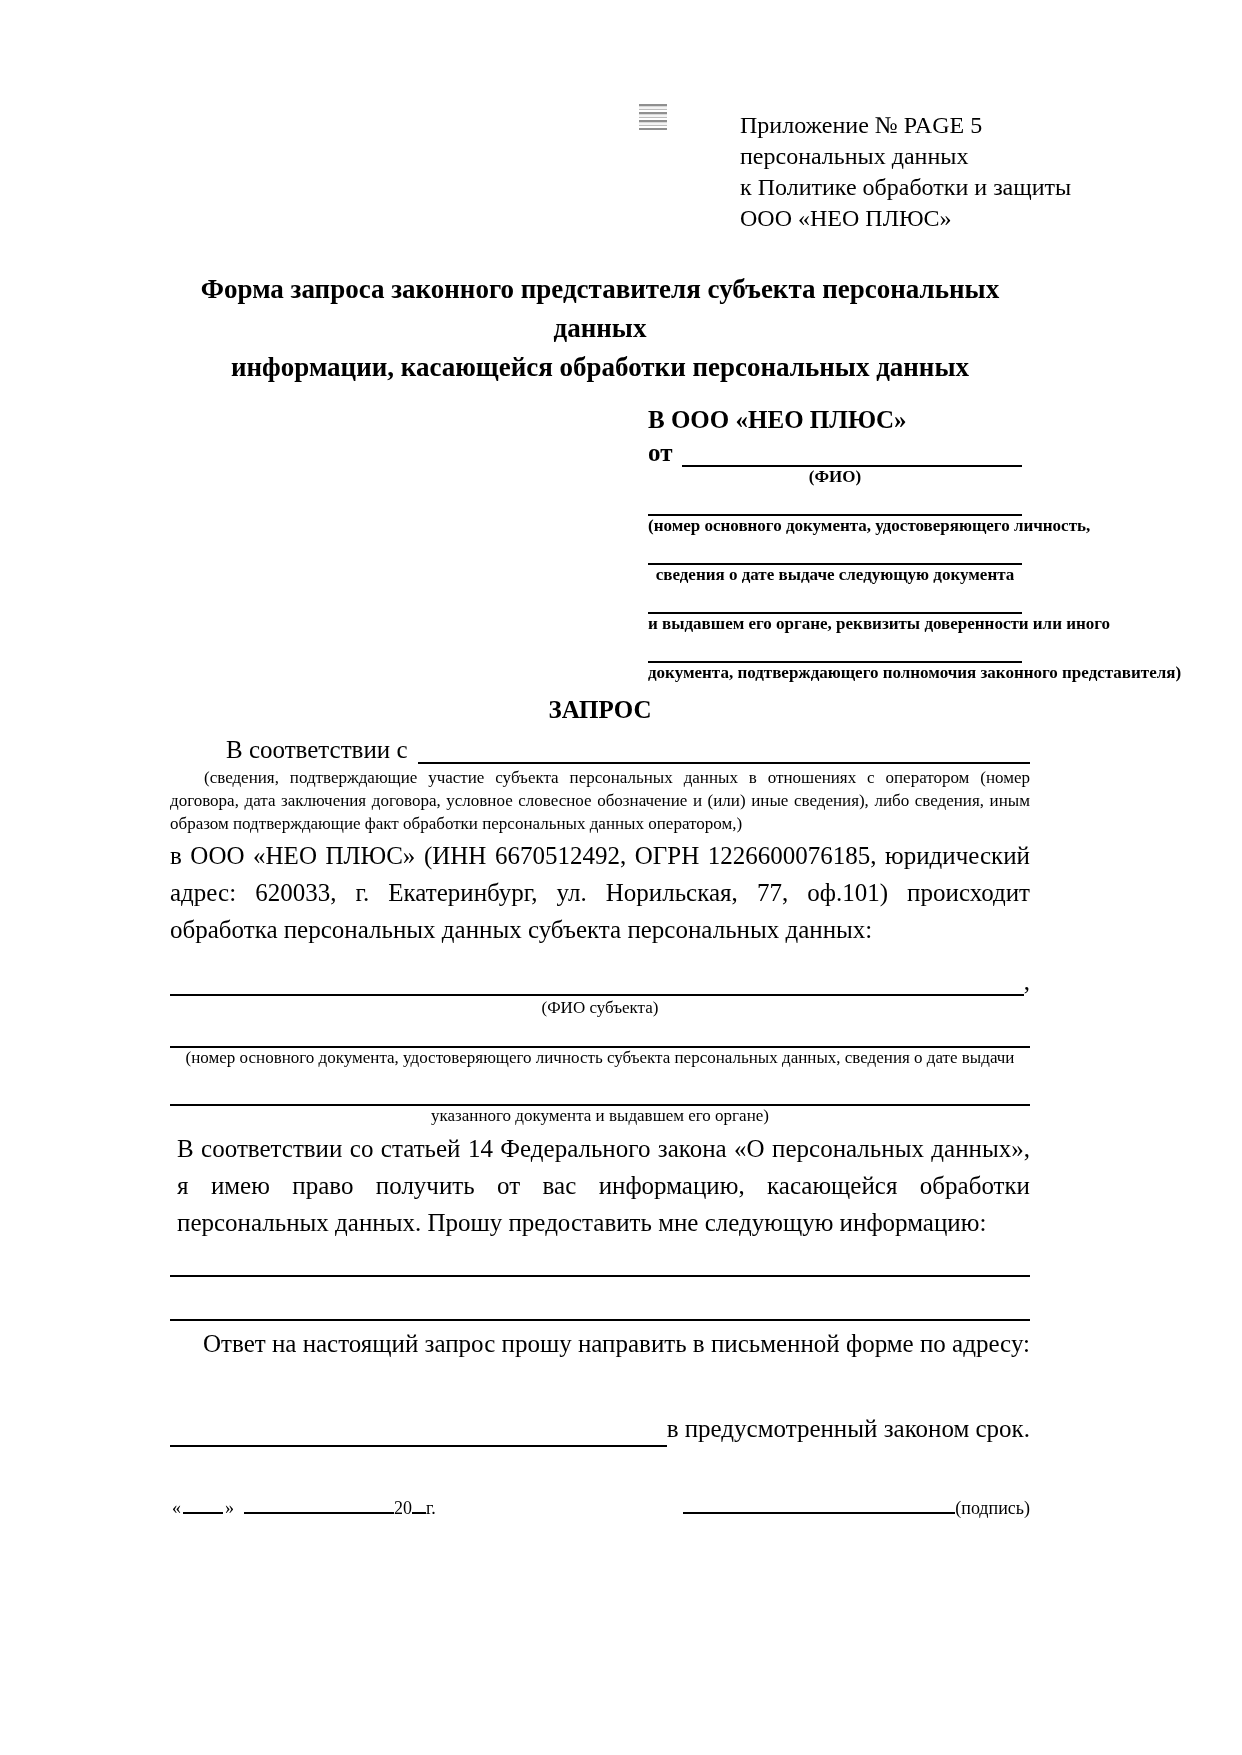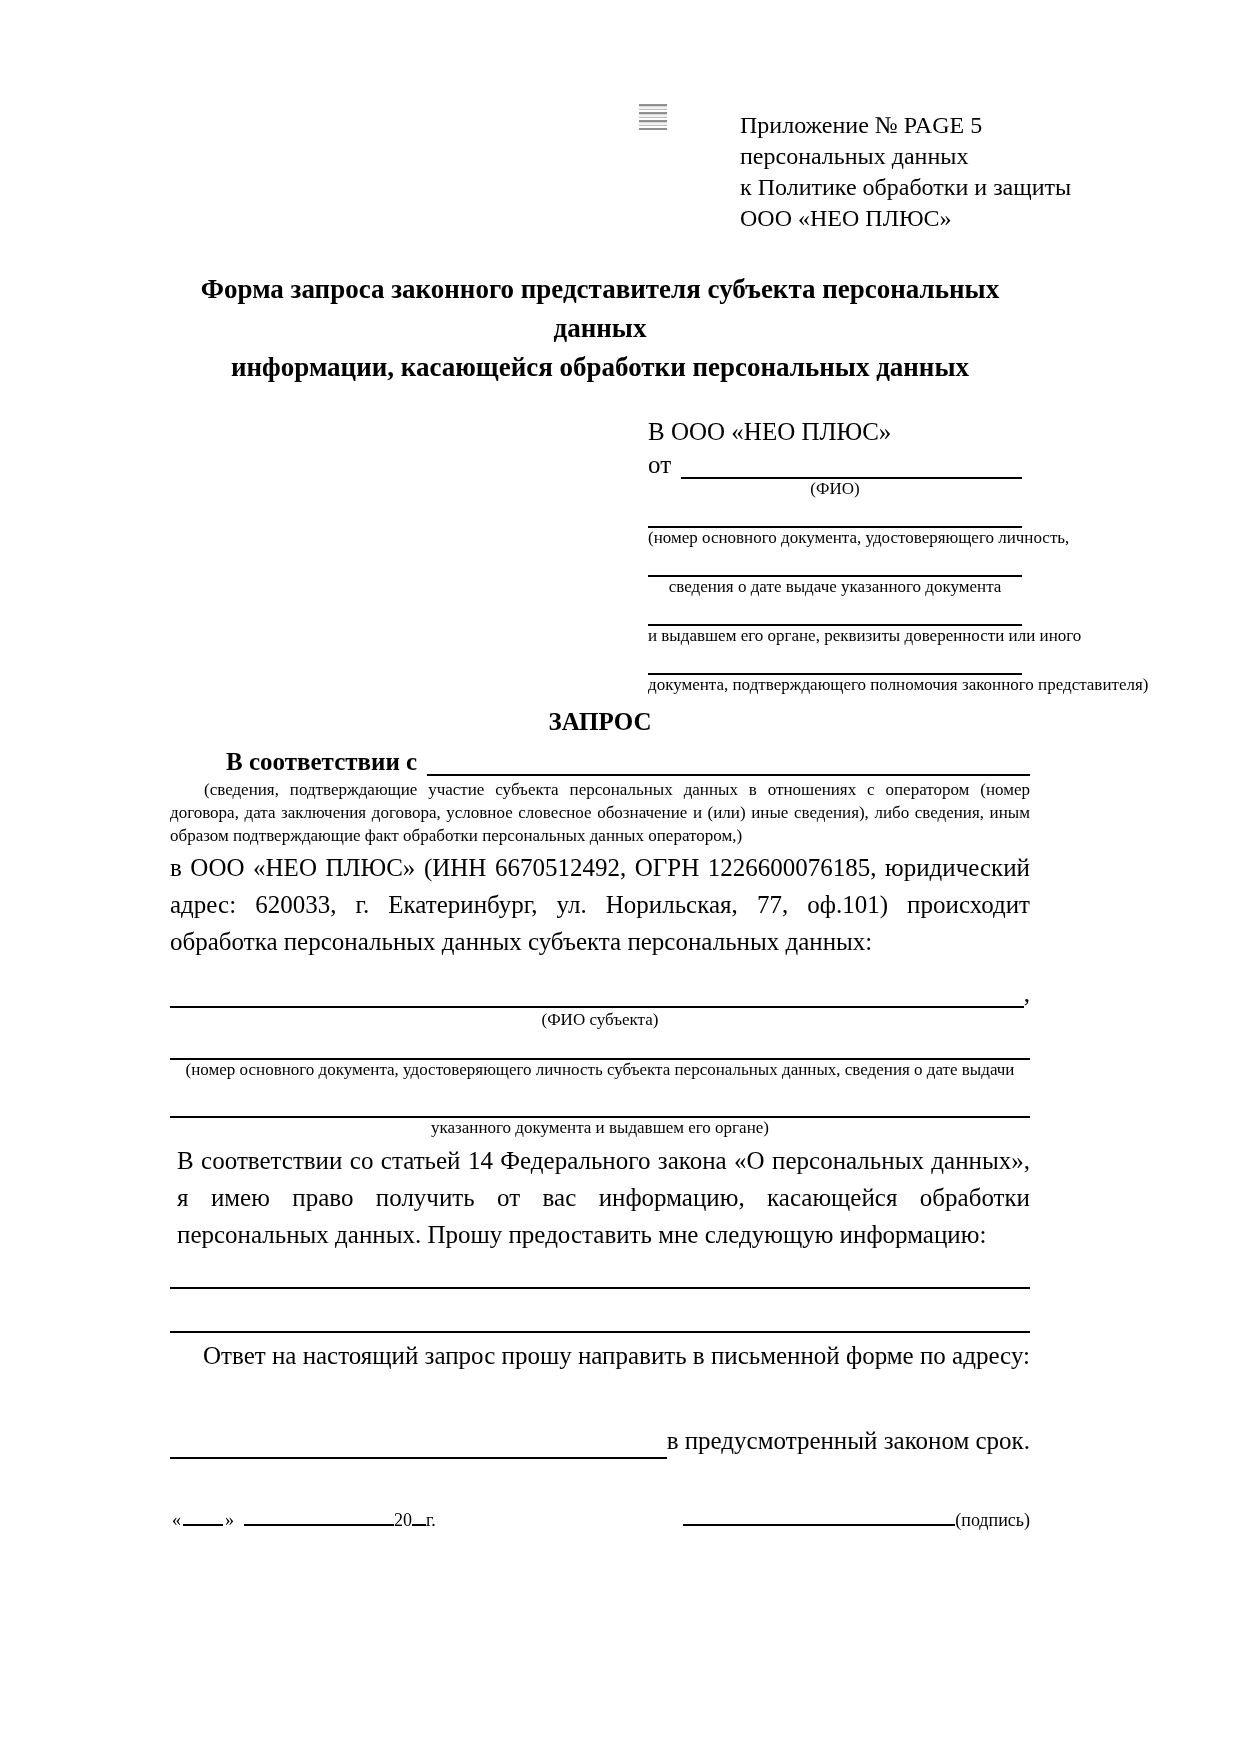--- a/index.html
+++ b/index.html
@@ -18,34 +18,34 @@
   .header-block{
     position:absolute;left:740px;top:110px;
     font-size:24px;line-height:31px;white-space:nowrap;
   }
   
   .doc-title{
     margin:0;padding-top:270px;
     font-size:27px;font-weight:bold;line-height:39px;text-align:center;
   }
   
-  .addr-block{margin-left:478px;width:374px;margin-top:28px;font-size:25px;}
+  .addr-block{margin-left:478px;width:374px;margin-top:16px;font-size:25px;font-weight:bold;}
   .addr-to{line-height:33px;}
   .fill-line{display:flex;align-items:flex-end;margin-top:48px;}
   .blank{border-bottom:2px solid #000;}
   .grow{flex:1 1 auto;}
   .addr-from{margin-top:3px;}
   .addr-from .lead{margin-right:10px;}
   .sub-label{font-size:17px;line-height:19px;text-align:center;white-space:nowrap;}
   .u-row{border-bottom:2px solid #000;height:28px;}
   
   .request-heading{text-align:center;font-size:25px;margin-top:12px;line-height:32px;font-weight:bold;}
   
   .accord-line{font-size:25px;margin-top:10px;}
-  .accord-line .lead{margin-left:56px;margin-right:10px;white-space:nowrap;font-weight:bold;}
+  .accord-line .lead{margin-left:56px;margin-right:10px;white-space:nowrap;}
   
   .fine-print{font-size:17px;line-height:23px;text-align:justify;text-indent:34px;margin-top:2px;}
   
   .para{font-size:25px;line-height:37px;text-align:justify;margin:0;}
   .op-para{margin-top:2px;}
   
   .comma-line{font-size:25px;margin-top:20px;}
   .full-row{border-bottom:2px solid #000;}
   .fio-subj-label{margin-top:2px;}
   .row-a{height:28px;}
@@ -94,21 +94,21 @@
     <div class="fill-line addr-from">
       <span class="lead">от</span>
       <span class="blank grow"></span>
     </div>
     <div class="sub-label">(ФИО)</div>
 
     <div class="u-row"></div>
     <div class="sub-label">(номер основного документа, удостоверяющего личность,</div>
 
     <div class="u-row"></div>
-    <div class="sub-label">сведения о дате выдаче указанного документа</div>
+    <div class="sub-label">сведения о дате выдаче следующую документа</div>
 
     <div class="u-row"></div>
     <div class="sub-label">и выдавшем его органе, реквизиты доверенности или иного</div>
 
     <div class="u-row"></div>
     <div class="sub-label">документа, подтверждающего полномочия законного представителя)</div>
   </div>
 
   <div class="request-heading">ЗАПРОС</div>
 

